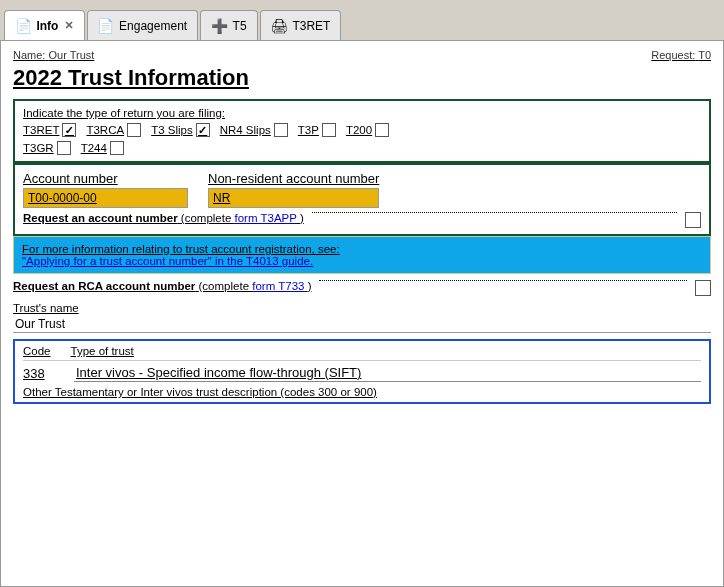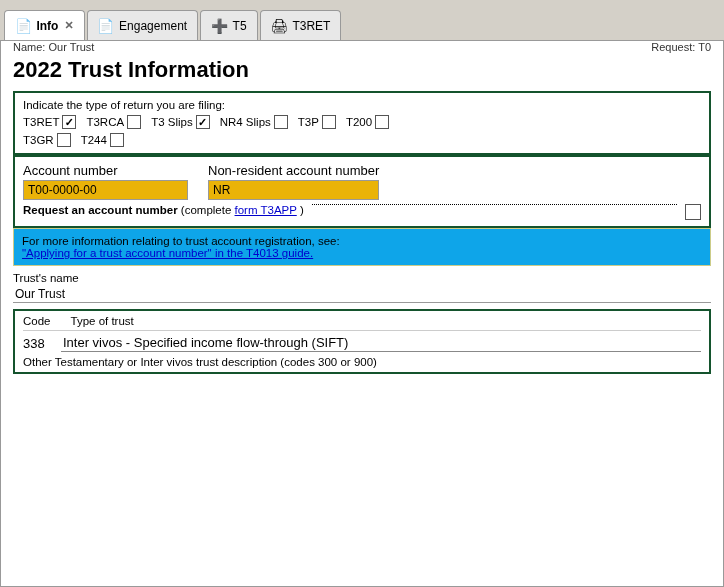--- a/index.html
+++ b/index.html
@@ -49,21 +49,22 @@
       margin-left: 2px;
       color: #666;
     }
 
     
     .content-area {
       background: #ffffff;
       border: 1px solid #999;
       height: calc(587px - 40px);
       overflow: hidden;
-      padding: 0 12px;
+      padding: 8px 12px;
+      text-decoration: underline;
     }
 
     .name-account-bar {
       display: flex;
       justify-content: space-between;
       font-size: 11px;
       color: #333;
       margin-bottom: 4px;
     }
 
@@ -191,40 +192,40 @@
     .trust-name-input {
       border: none;
       border-bottom: 1px solid #999;
       width: 100%;
       font-size: 12px;
       padding: 1px 2px;
     }
 
     
     .highlighted-section {
-      border: 2px solid #14532d;
+      border: 2px solid #1d4ed8;
       padding: 4px 8px;
       margin-top: 4px;
       background: #fff;
     }
 
     .code-type-header {
       display: flex;
       gap: 20px;
       font-size: 11.5px;
       border-bottom: 1px solid #ccc;
       padding-bottom: 3px;
       margin-bottom: 3px;
       color: #000;
     }
 
     .code-value-row {
       display: flex;
       align-items: center;
-      gap: 3px;
+      gap: 16px;
       margin-bottom: 4px;
     }
 
     .code-number {
       font-size: 13px;
       min-width: 35px;
     }
 
     .type-input {
       border: none;
@@ -340,20 +341,30 @@
       <div class="dotted-line"></div>
       <div class="checkbox-right"></div>
     </div>
   </div>
 
   <div class="info-box">
     <div>For more information relating to trust account registration, see:</div>
     <div class="link-blue">"Applying for a trust account number" in the T4013 guide.</div>
   </div>
 
+  <div class="account-request-row">
+    <span>
+      <strong>Request an RCA account number</strong>
+      <span> (complete </span>
+      <span class="link-blue">form T733</span>
+      <span> ) </span>
+    </span>
+    <div class="dotted-line"></div>
+    <div class="checkbox-right"></div>
+  </div>
 
   <div class="trust-name-section" style="margin-top:6px;">
     <div class="trust-name-label">Trust's name</div>
     <input class="trust-name-input" value="Our Trust" style="">
   </div>
 
   <div class="highlighted-section">
     <div class="code-type-header">
       <span>Code</span>
       <span>Type of trust</span>

